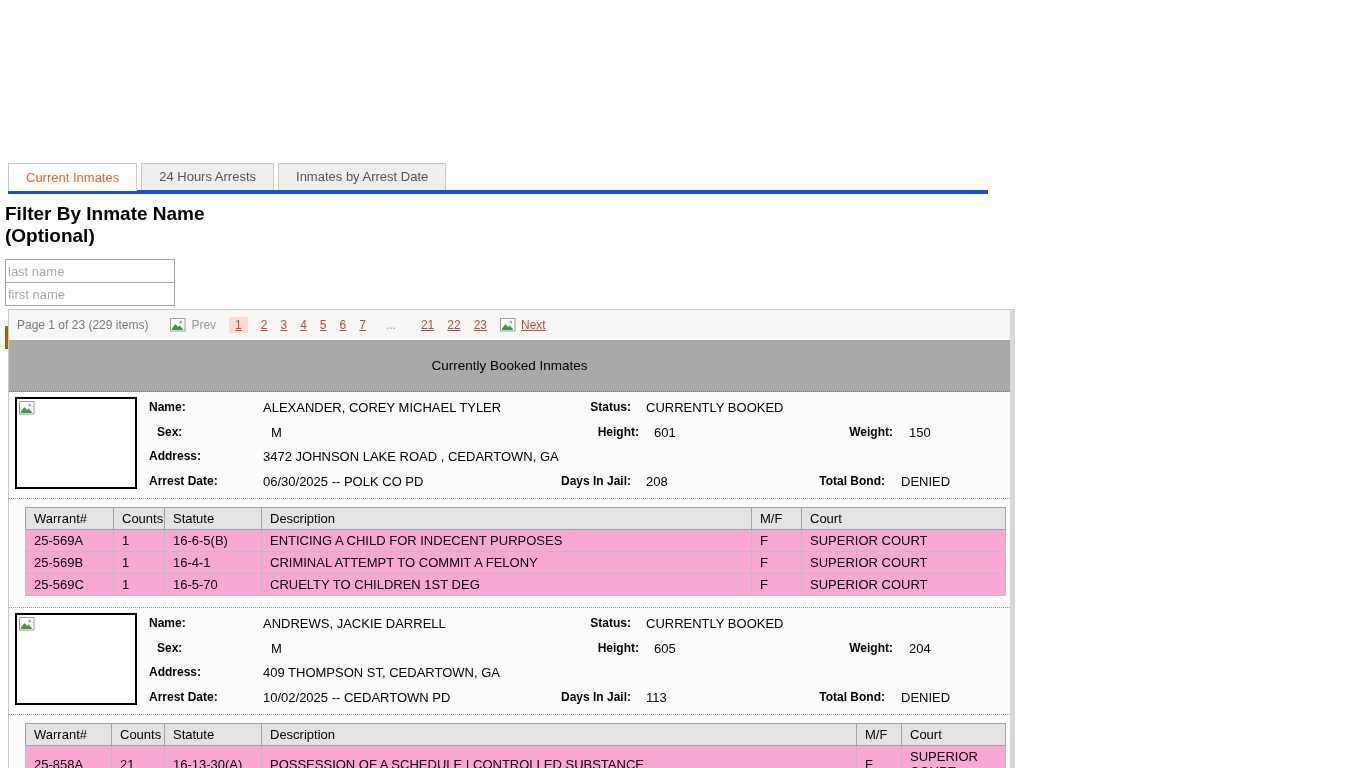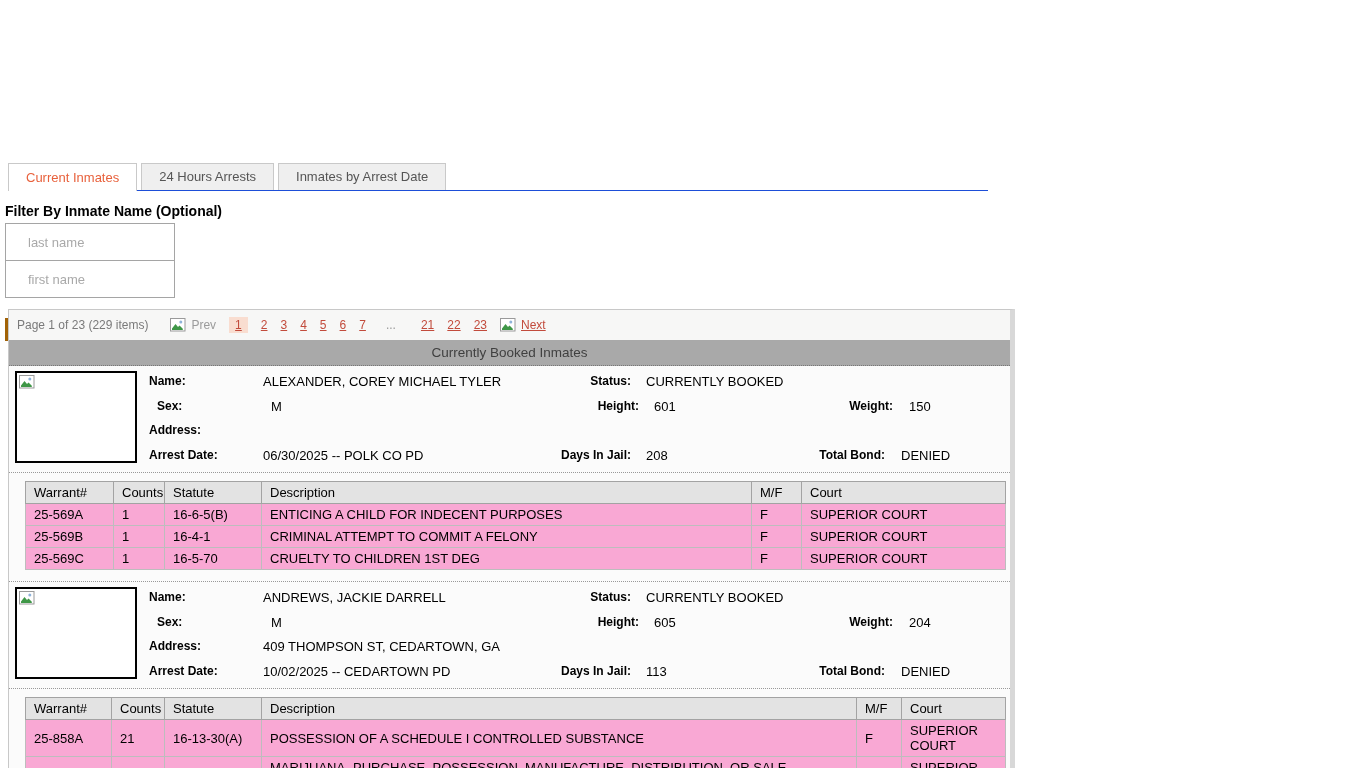--- a/index.html
+++ b/index.html
@@ -5,37 +5,37 @@
   * { box-sizing: border-box; }
   html,body { margin:0; padding:0; }
   body {
     width:1366px; height:768px; overflow:hidden; position:relative;
     background:#ffffff; font-family:"Liberation Sans", sans-serif; font-size:13px; color:#000;
   }
 
   
   .tabstrip {
     position:absolute; left:8px; top:163px; width:980px;
-    display:flex; align-items:flex-end; border-bottom:1px solid #1d4ed8;
+    display:flex; align-items:flex-end; border-bottom:4px solid #1d4ed8;
   }
   .tab {
     height:27px; line-height:25px; padding:0 17px; margin-right:4px;
     background:#efefef; border:1px solid #c9c9c9; border-bottom:none;
     color:#555; font-size:13px; cursor:pointer; white-space:nowrap;
   }
   .tab.active {
     background:#fff; color:#e8613c; height:28px; margin-bottom:-1px; line-height:27px;
   }
 
   
   .filter { position:absolute; left:5px; top:203px; width:260px; }
-  .filter-title { font-weight:bold; font-size:14px; margin-bottom:4px; }
+  .filter-title { font-weight:bold; font-size:19px; margin-bottom:12px; }
   .filter-input {
-    display:block; width:170px; height:38px; border:1px solid #a5a5a5;
-    padding:2px 22px; font-size:13px; font-family:inherit; color:#333; outline:none;
+    display:block; width:170px; height:24px; border:1px solid #a5a5a5;
+    padding:2px 2px; font-size:13px; font-family:inherit; color:#333; outline:none;
   }
   .filter-input + .filter-input { margin-top:-1px; }
   .filter-input::placeholder { color:#a9a9a9; }
   .search-btn {
     margin-top:20px; width:168px; height:23px; background:#a16207; color:#fff;
     border:none; font-size:13px; font-family:inherit; cursor:pointer;
   }
 
   
   .grid {
@@ -50,22 +50,22 @@
   .pager-links { display:flex; align-items:center; }
   .pager-links > * { margin-right:13px; }
   .pnum { color:#c24b3c; text-decoration:underline; cursor:pointer; }
   .pnum.current { background:#f9ddd0; padding:1px 6px; cursor:default; }
   .pprev { color:#9b9b9b; display:inline-flex; align-items:center; cursor:default; }
   .pnext { color:#c24b3c; text-decoration:underline; display:inline-flex; align-items:center; cursor:pointer; margin-right:0; }
   .pellipsis { color:#999; margin-left:7px; margin-right:25px; }
   .bimg { margin-right:2px; flex:none; }
 
   .band {
-    background:#a9a9a9; color:#404040; text-align:center; font-size:13.5px;
-    padding:5px 0; border-bottom:1px dotted #777;
+    background:#a9a9a9; color:#000000; text-align:center; font-size:13.5px;
+    padding:18px 0; border-bottom:1px dotted #777;
   }
 
   
   .record { position:relative; height:107px; border-bottom:1px dotted #999; background:#fbfbfb; }
   .photo {
     position:absolute; left:6px; top:5px; width:122px; height:92px;
     border:2px solid #000; background:#fff; padding:2px;
   }
   .lab { position:absolute; font-weight:bold; white-space:nowrap; font-size:12px; }
   .val { position:absolute; white-space:nowrap; font-size:13px; }
@@ -141,20 +141,21 @@
                 <rect x="0.5" y="0.5" width="14.5" height="12.5" fill="#ffffff" stroke="#9a9a9a"></rect>
                 <path d="M2 10.5 L5.5 6 L8 9 L9.5 7.5 L12.8 10.8 L12.8 12 L2 12 Z" fill="#3f9747"></path>
                 <circle cx="10.8" cy="4" r="1.5" fill="#8fb3d9"></circle>
               </svg></span>
       </div>
       <div class="lab r0 c1l">Name:</div>
       <div class="val r0 c1v">ALEXANDER, COREY MICHAEL TYLER</div>
       <div class="lab r1 c1l">Sex:</div>
       <div class="val r1 c1v">M</div>
       <div class="lab r2 c1l">Address:</div>
+      <div class="val r2 c1v">3472 JOHNSON LAKE ROAD , CEDARTOWN, GA</div>
       <div class="lab r3 c1l">Arrest Date:</div>
       <div class="val r3 c1v">06/30/2025 -- POLK CO PD</div>
 
       <div class="lab r0 c2l">Status:</div>
       <div class="val r0 c2v">CURRENTLY BOOKED</div>
       <div class="lab r1 c2l">Height:</div>
       <div class="val r1 c2v">601</div>
       <div class="lab r3 c2l">Days In Jail:</div>
       <div class="val r3 c2v">208</div>
 

